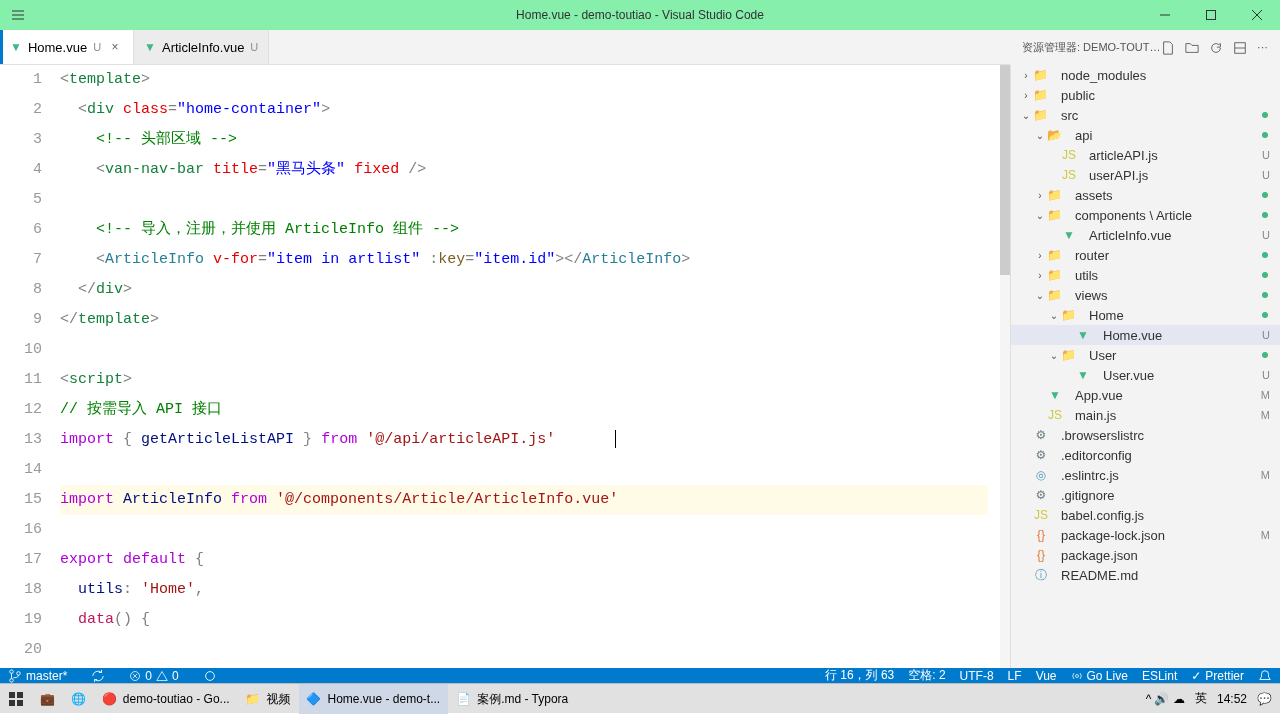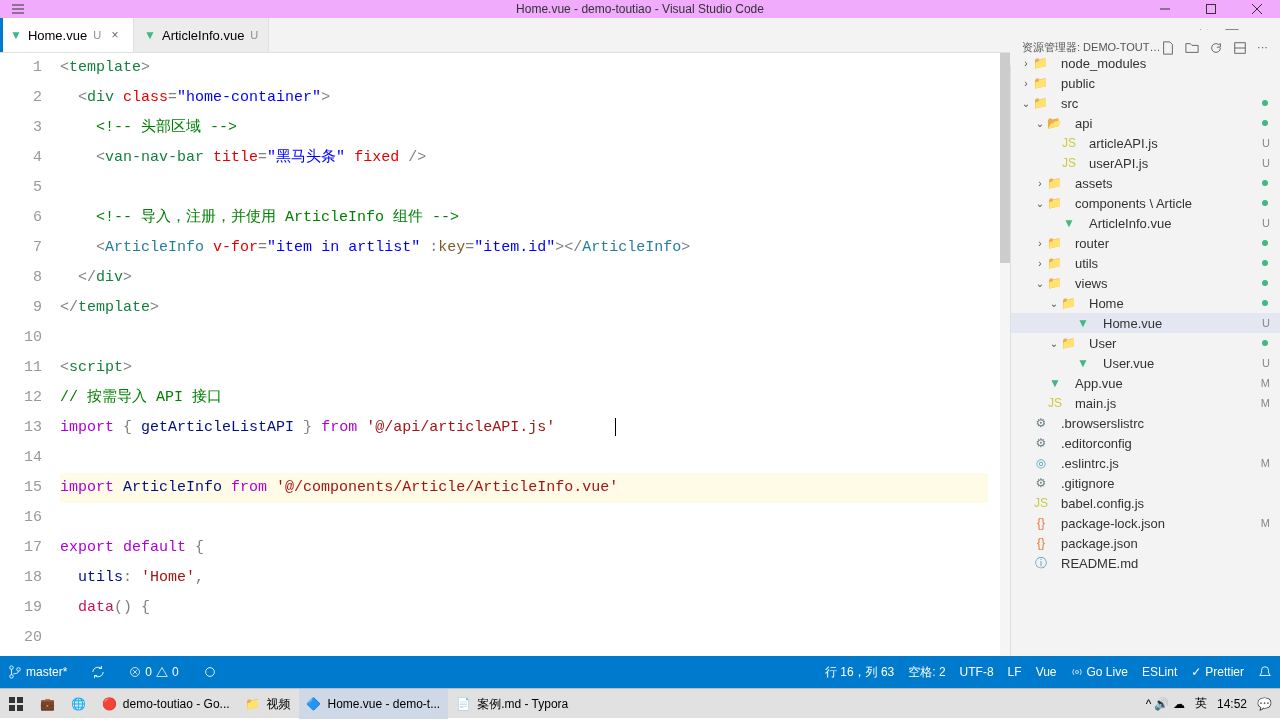--- a/index.html
+++ b/index.html
@@ -1,19 +1,19 @@
 <!DOCTYPE html>
 <html><head>
 <meta charset="utf-8">
 <style>
 * { margin: 0; padding: 0; box-sizing: border-box; }
 body { font-family: "Segoe UI", "Microsoft YaHei", sans-serif; font-size: 13px; background: #fff; overflow: hidden; width: 1280px; height: 720px; }
 
 
-.titlebar { height: 18px; background: #f0abfc; display: flex; align-items: center; position: relative; }
+.titlebar { height: 30px; background: #86efac; display: flex; align-items: center; position: relative; }
 .titlebar-menu { width: 20px; height: 20px; margin-left: 8px; display: flex; align-items: center; justify-content: center; color: #333; }
 .titlebar-title { position: absolute; left: 50%; transform: translateX(-50%); font-size: 12px; color: #333; }
 .titlebar-controls { position: absolute; right: 0; display: flex; }
 .titlebar-btn { width: 46px; height: 30px; display: flex; align-items: center; justify-content: center; color: #333; }
 
 
 .tabbar { height: 35px; background: #f3f3f3; display: flex; align-items: stretch; border-bottom: 1px solid #e0e0e0; position: relative; }
 .tab { display: flex; align-items: center; padding: 0 10px; border-right: 1px solid #e0e0e0; font-size: 13px; gap: 6px; position: relative; }
 .tab.active { background: #fff; }
 .tab.active::before { content: ''; position: absolute; left: 0; top: 0; width: 3px; height: 100%; background: #007acc; }
@@ -74,21 +74,21 @@
 .fi-folder-green { color: #8dc149; }
 .fi-folder-yellow { color: #dcb67a; }
 .fi-js { color: #cbcb41; }
 .fi-vue { color: #41b883; }
 .fi-json { color: #e37933; }
 .fi-css { color: #519aba; }
 .fi-cfg { color: #6d8086; }
 .fi-md { color: #519aba; }
 
 
-.statusbar { height: 32px; background: #007acc; color: #fff; display: flex; font-size: 12px; padding: 0 8px; gap: 24px; }
+.statusbar { height: 15px; background: #007acc; color: #fff; display: flex; font-size: 12px; padding: 0 8px; gap: 24px; }
 .statusbar .sb-right { margin-left: auto; display: flex; gap: 14px; align-items: center; }
 .sb-item { display: flex; align-items: center; gap: 4px; }
 
 
 .taskbar { height: 30px; background: #e1e1e1; display: flex; align-items: center; border-top: 1px solid #bbb; font-size: 12px; }
 .tb-item { height: 30px; display: flex; align-items: center; padding: 0 8px; gap: 6px; border-top: 1px solid transparent; }
 .tb-item.active { background: #cfd8e6; }
 .tb-tray { margin-left: auto; display: flex; align-items: center; gap: 10px; padding-right: 8px; }
 
 svg { display: block; }

